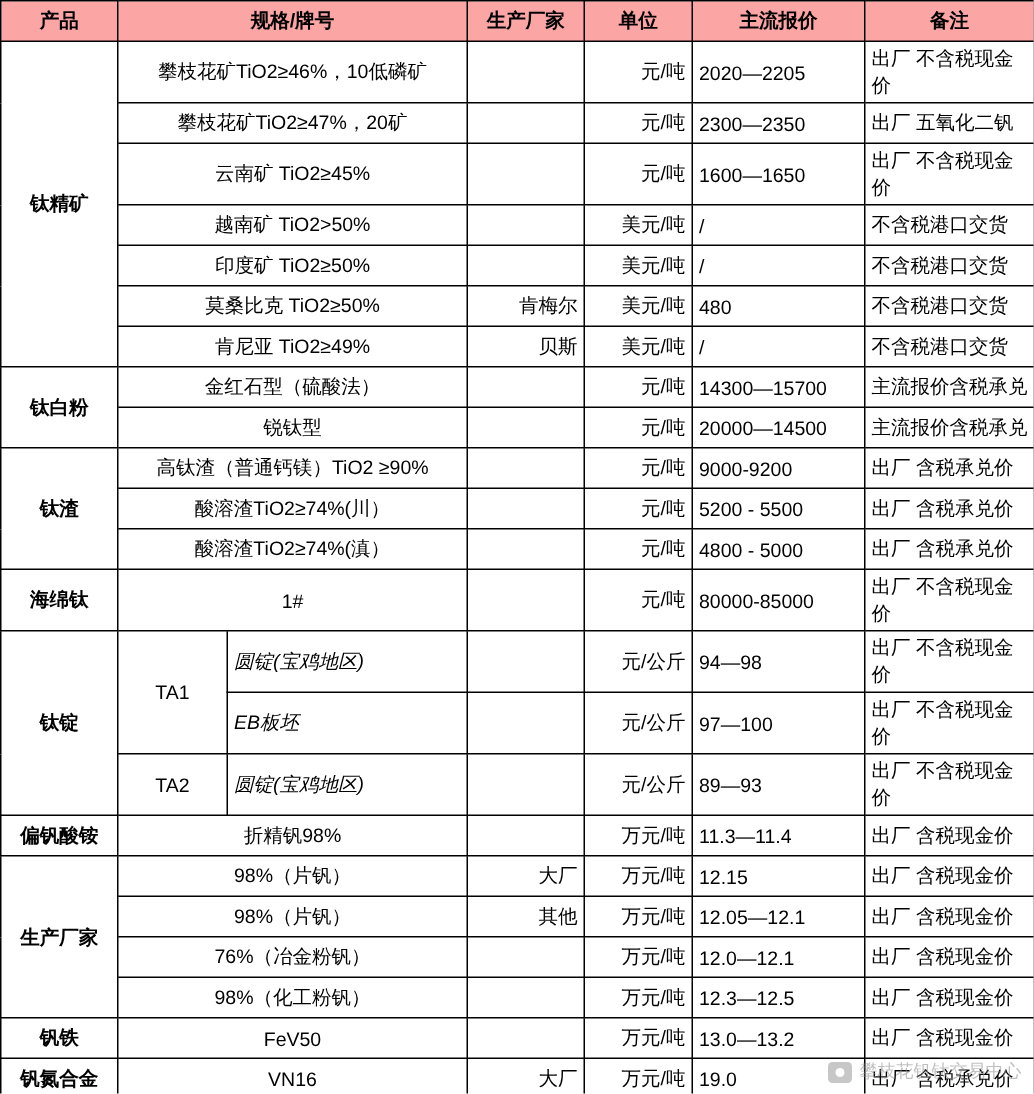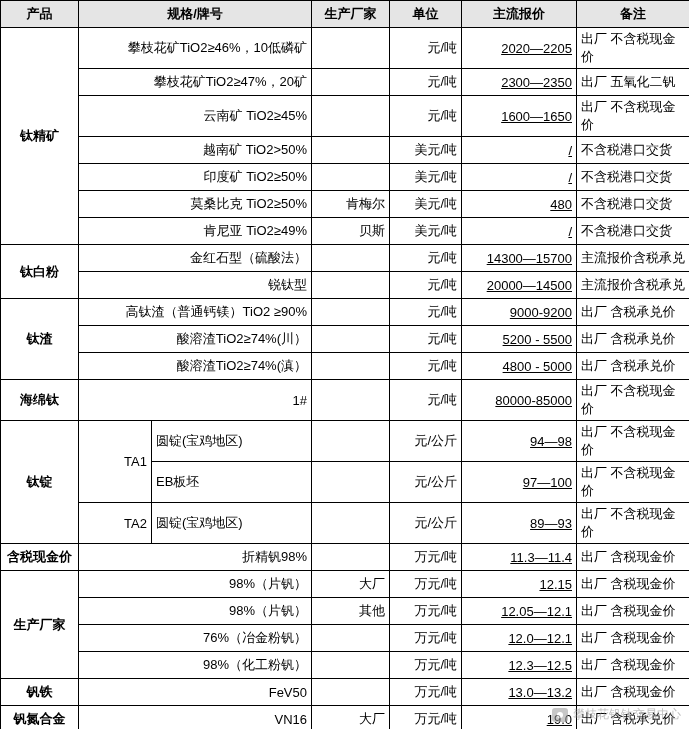--- a/index.html
+++ b/index.html
@@ -22,50 +22,50 @@
   table.price-table td, table.price-table th {
     border: 1px solid #000000;
     font-size: 13px;
     color: #000000;
     padding: 2px 4px;
     height: 27px;
     box-sizing: border-box;
     vertical-align: middle;
   }
   thead th {
-    background: #e5e5e5;
+    background: #fca5a5;
     color: #ffffff;
     font-weight: bold;
     text-align: center;
     font-size: 14px;
     height: 30px;
   }
   .c-product {
     text-align: center;
     font-weight: bold;
     font-size: 14px;
   }
   .c-spec {
-    text-align: right;
+    text-align: center;
     padding-left: 6px;
     margin-left: 31px;
   }
   .c-spec-sub {
     text-align: left;
     padding-left: 6px;
+    font-style: italic;
   }
   .c-maker {
     text-align: right;
   }
   .c-unit {
     text-align: right;
   }
   .c-price {
-    text-align: right;
-    text-decoration: underline;
+    text-align: left;
   }
   .c-remark {
     text-align: left;
   }
   
   col.w-product { width: 78px; }
   col.w-spec1 { width: 73px; }
   col.w-spec2 { width: 160px; }
   col.w-maker { width: 78px; }
   col.w-unit { width: 72px; }
@@ -240,21 +240,21 @@
       </tr>
       <tr>
         <td class="c-spec">TA2</td>
         <td class="c-spec-sub">圆锭(宝鸡地区)</td>
         <td class="c-maker"></td>
         <td class="c-unit">元/公斤</td>
         <td class="c-price">89—93</td>
         <td class="c-remark">出厂 不含税现金价</td>
       </tr>
       <tr>
-        <td class="c-product">含税现金价</td>
+        <td class="c-product">偏钒酸铵</td>
         <td class="c-spec" colspan="2">折精钒98%</td>
         <td class="c-maker"></td>
         <td class="c-unit">万元/吨</td>
         <td class="c-price">11.3—11.4</td>
         <td class="c-remark">出厂 含税现金价</td>
       </tr>
       <tr>
         <td class="c-product" rowspan="4">生产厂家</td>
         <td class="c-spec" colspan="2">98%（片钒）</td>
         <td class="c-maker">大厂</td>

